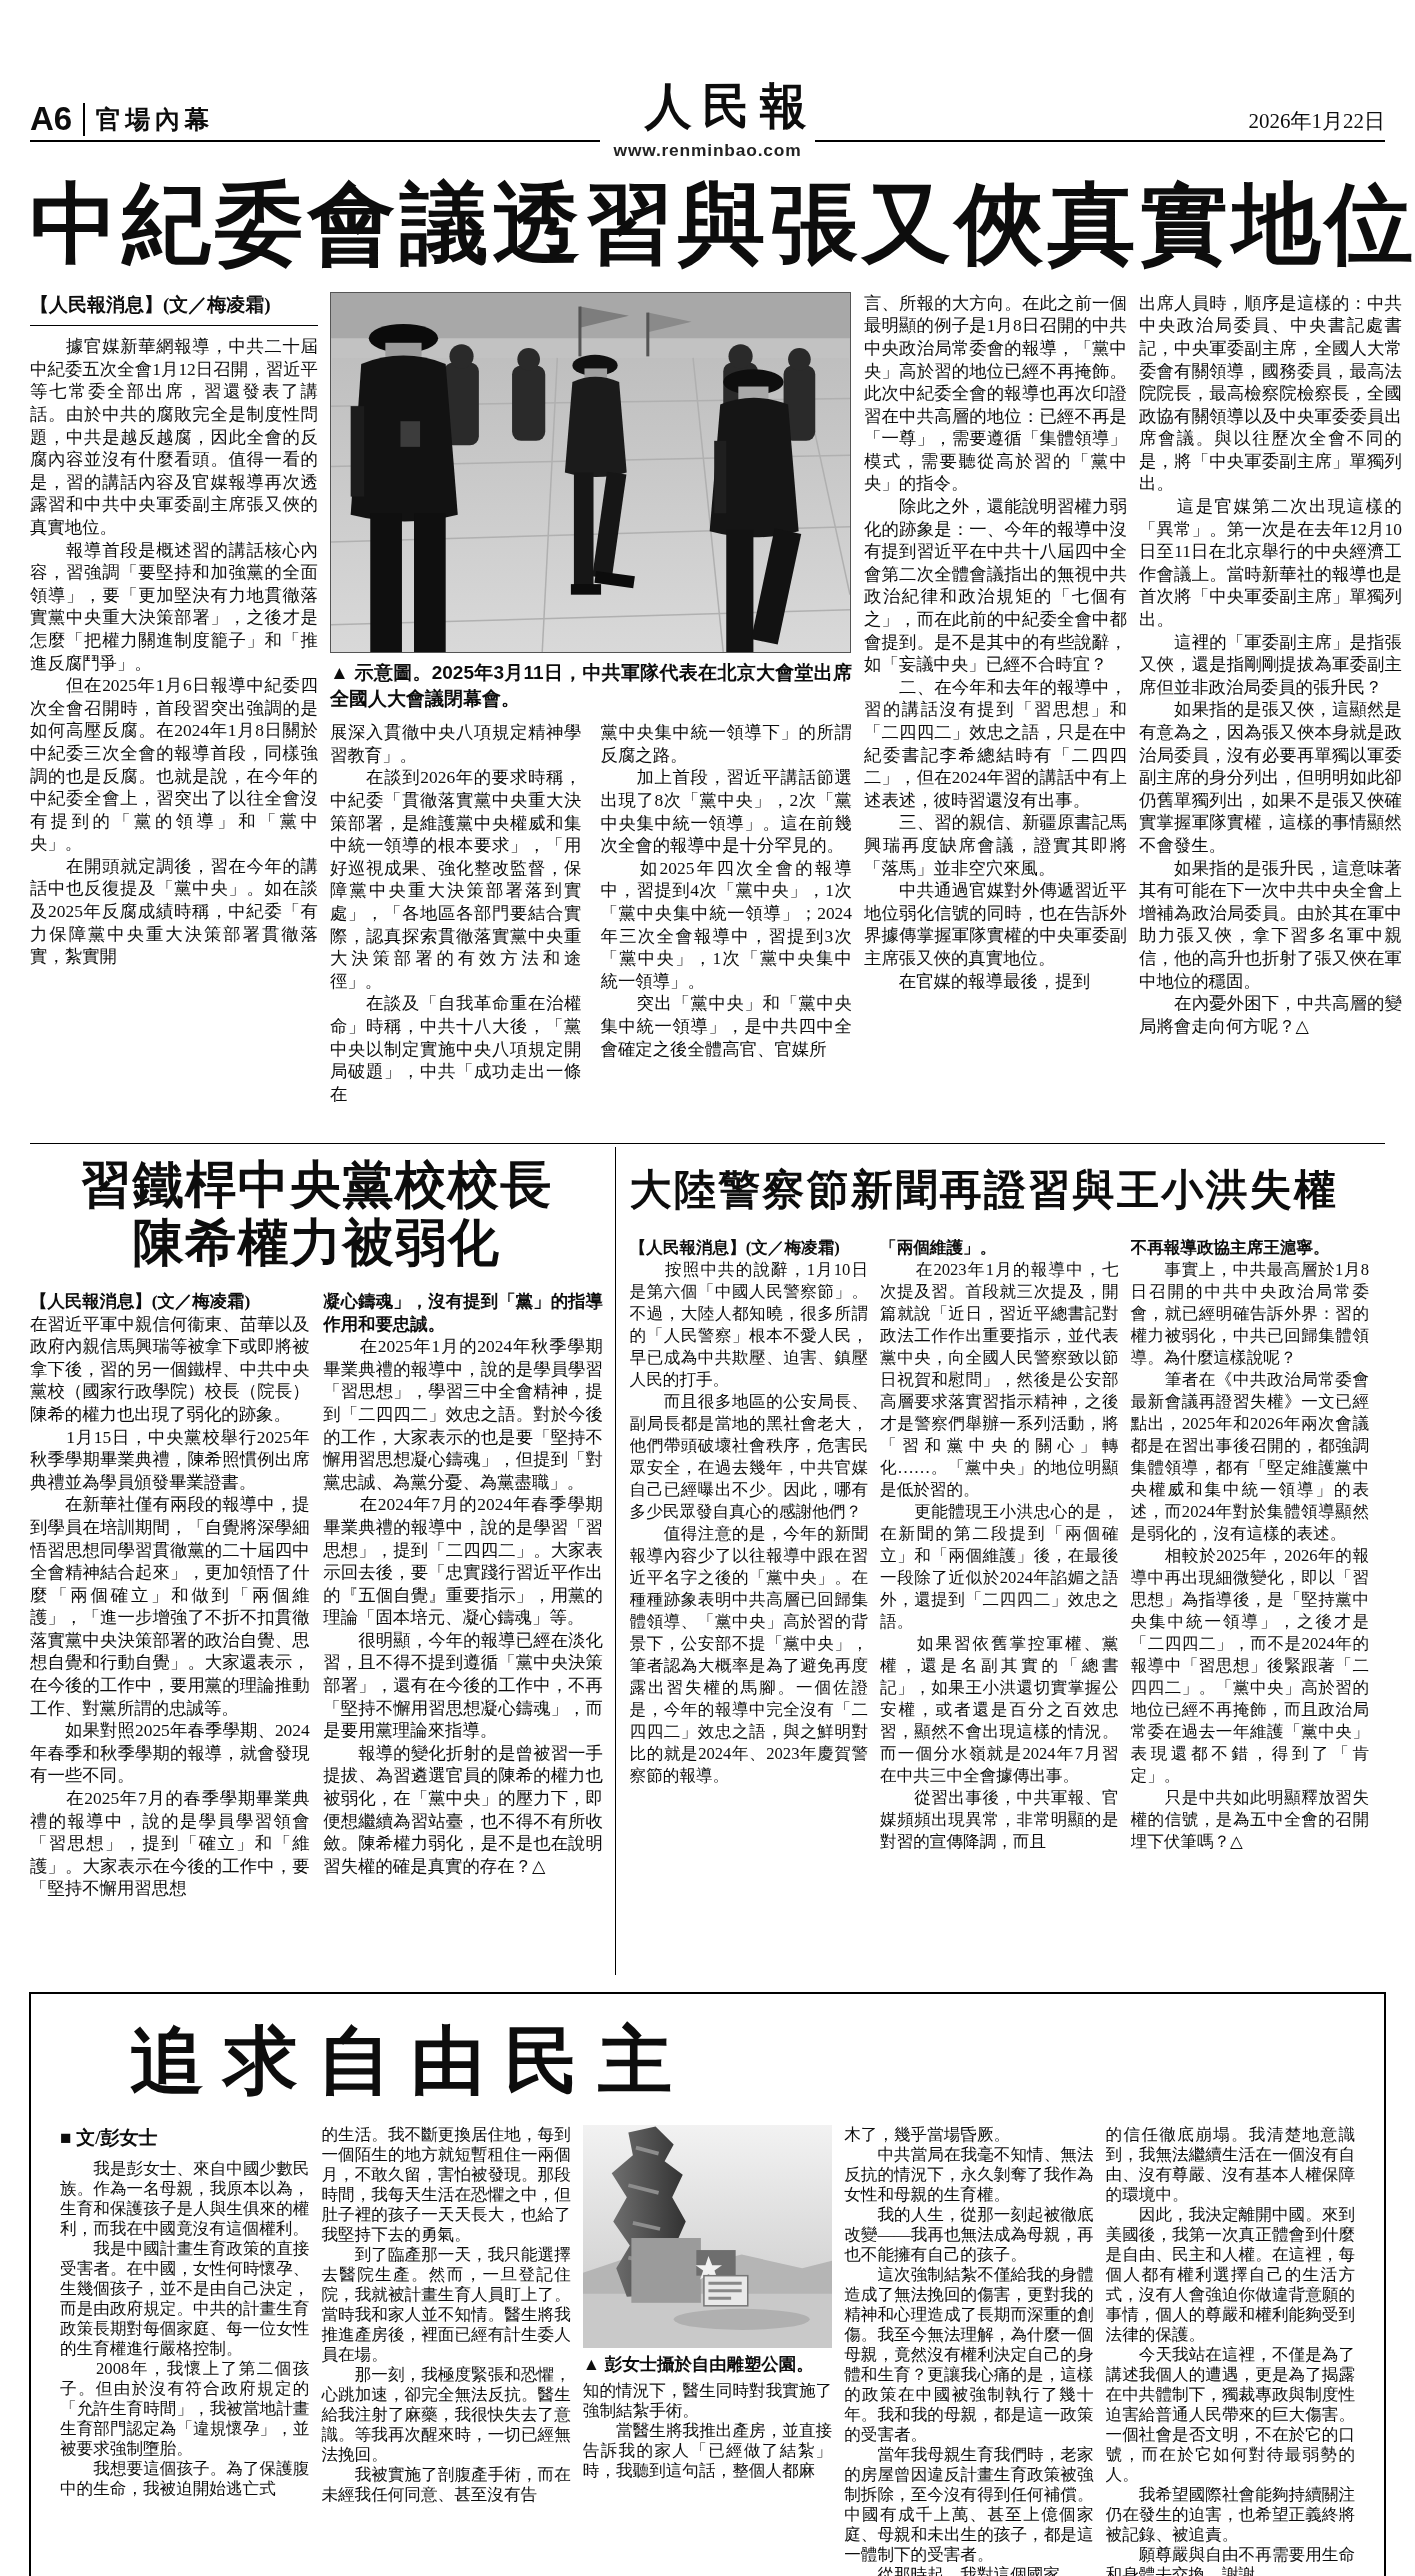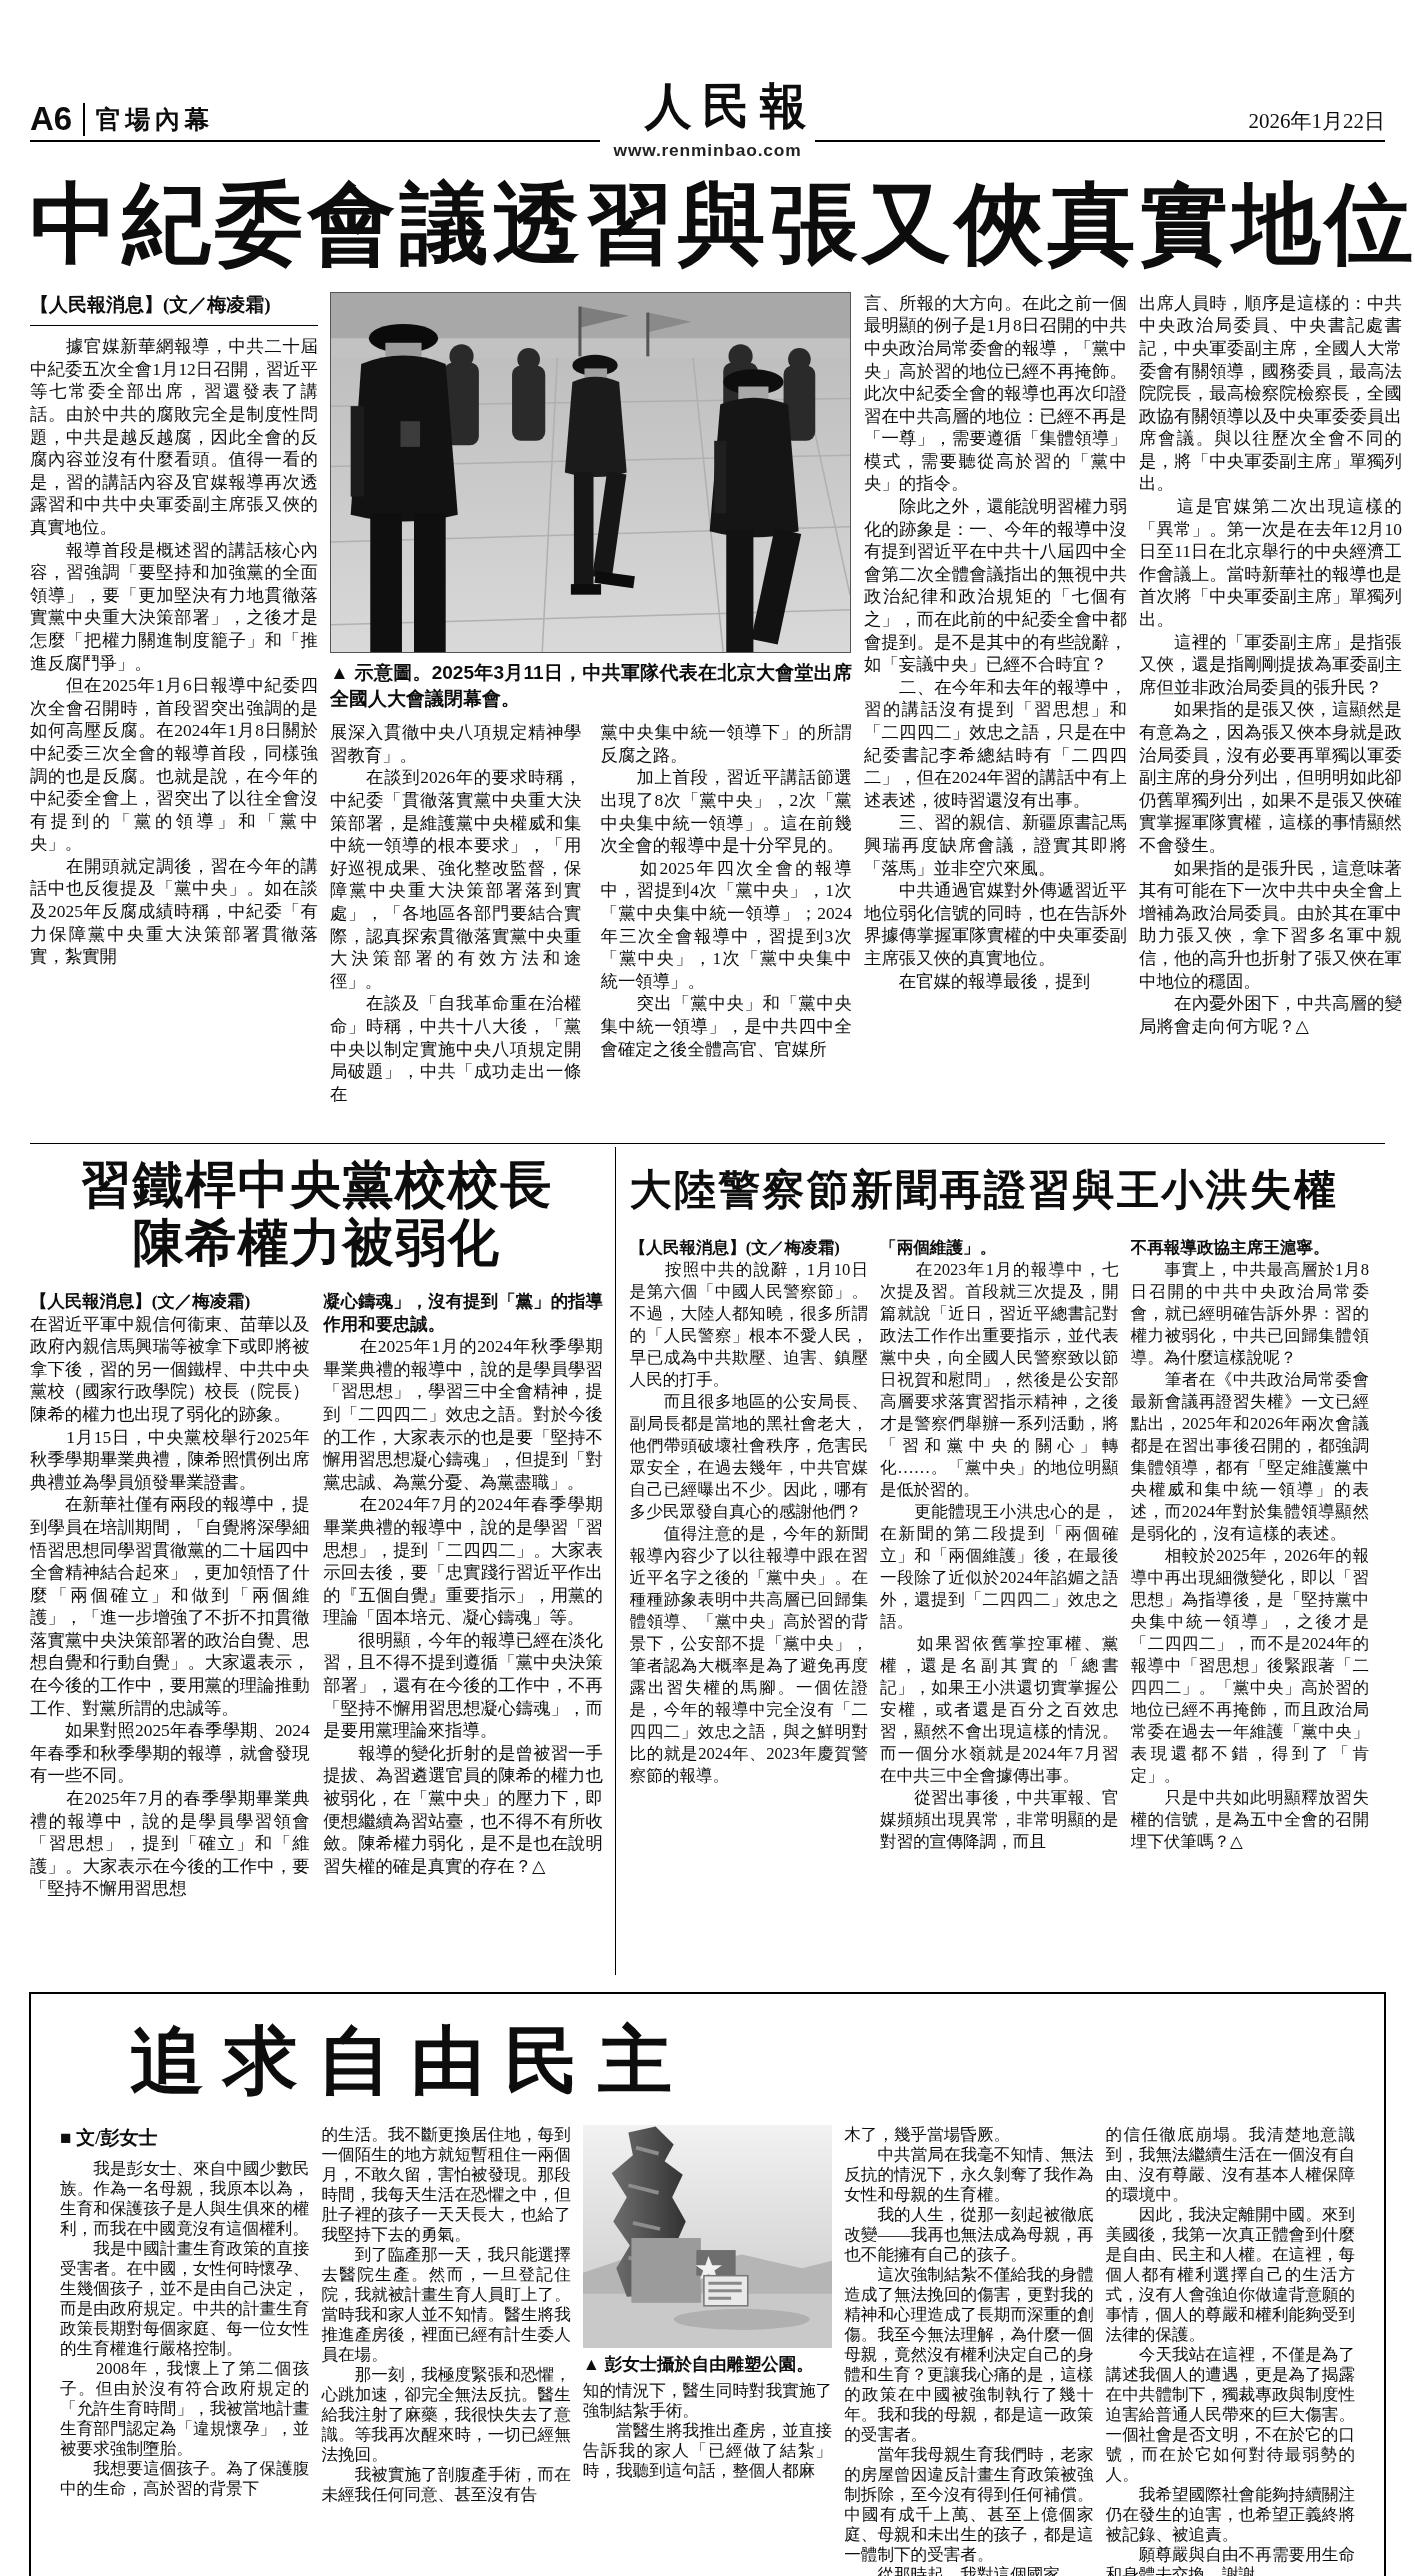--- a/index.html
+++ b/index.html
@@ -250,21 +250,21 @@
 
 <div class="art4">
   <div class="art4-title">追求自由民主</div>
   <div class="art4-cols">
     <div class="col">
       <div class="author">■ 文/彭女士</div>
       <div>
           <p>　　我是彭女士、來自中國少數民族。作為一名母親，我原本以為，生育和保護孩子是人與生俱來的權利，而我在中國竟沒有這個權利。</p>
           <p>　　我是中國計畫生育政策的直接受害者。在中國，女性何時懷孕、生幾個孩子，並不是由自己決定，而是由政府規定。中共的計畫生育政策長期對每個家庭、每一位女性的生育權進行嚴格控制。</p>
           <p>　　2008年，我懷上了第二個孩子。但由於沒有符合政府規定的「允許生育時間」，我被當地計畫生育部門認定為「違規懷孕」，並被要求強制墮胎。</p>
-          <p>　　我想要這個孩子。為了保護腹中的生命，高於習的背景下</p>
+          <p>　　我想要這個孩子。為了保護腹中的生命，我被迫開始逃亡式</p>
         </div>
     </div>
     <div class="col">
         <p>的生活。我不斷更換居住地，每到一個陌生的地方就短暫租住一兩個月，不敢久留，害怕被發現。那段時間，我每天生活在恐懼之中，但肚子裡的孩子一天天長大，也給了我堅持下去的勇氣。</p>
         <p>　　到了臨產那一天，我只能選擇去醫院生產。然而，一旦登記住院，我就被計畫生育人員盯上了。當時我和家人並不知情。醫生將我推進產房後，裡面已經有計生委人員在場。</p>
         <p>　　那一刻，我極度緊張和恐懼，心跳加速，卻完全無法反抗。醫生給我注射了麻藥，我很快失去了意識。等我再次醒來時，一切已經無法挽回。</p>
         <p>　　我被實施了剖腹產手術，而在未經我任何同意、甚至沒有告</p>
       </div>
     <div class="col">
       <div class="photo2">

